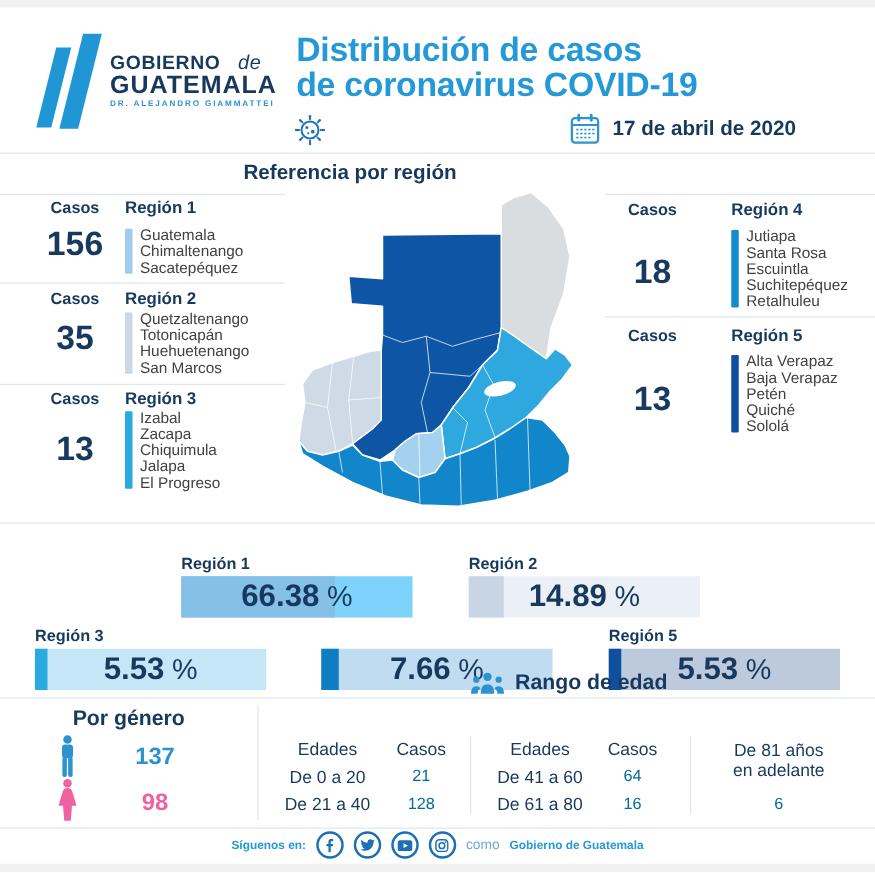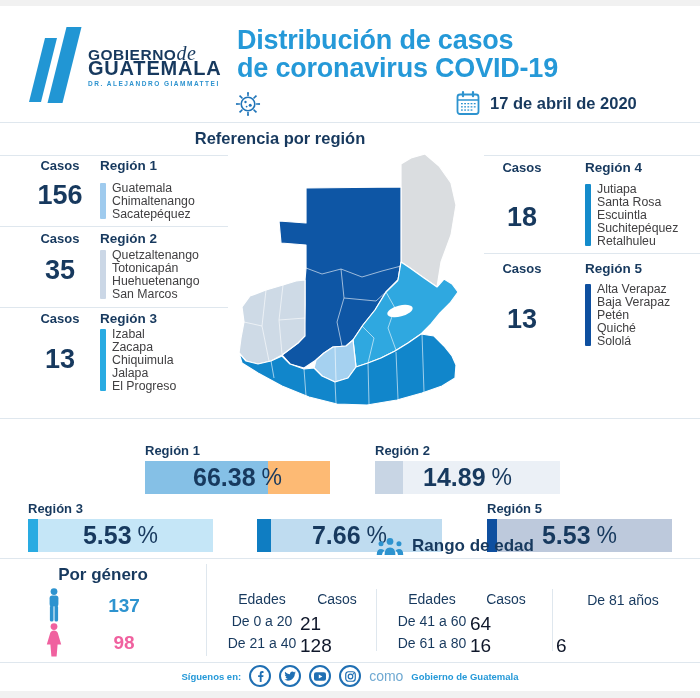--- a/index.html
+++ b/index.html
@@ -8,21 +8,21 @@
   .strip{position:absolute;left:0;width:700px;background:#F1F1F1;}
   .hr{position:absolute;left:0;width:700px;height:1px;background:#DFE7EE;}
   .seg{position:absolute;height:1px;background:#DFE7EE;}
   .vr{position:absolute;width:1px;background:#DFE7EE;}
 
   
   .logo-bar{position:absolute;background:#2196D4;transform:skewX(-14deg);}
   .lb1{left:37px;top:38px;width:12px;height:64px;}
   .lb2{left:57px;top:27px;width:15px;height:76px;}
   .lg1{position:absolute;left:88px;top:42px;font-size:15.5px;font-weight:bold;color:#17395E;letter-spacing:.5px;}
-  .lg1 em{font-family:Liberation Serif, serif;font-style:italic;font-weight:500;font-size:20px;margin-left:0;}
+  .lg1 em{font-family:Liberation Sans, sans-serif;font-style:italic;font-weight:500;font-size:16px;margin-left:14px;}
   .lg2{position:absolute;left:88px;top:57px;font-size:20px;font-weight:800;color:#17395E;letter-spacing:.8px;}
   .lg3{position:absolute;left:88px;top:80px;font-size:6.5px;font-weight:bold;color:#2D93CF;letter-spacing:1.5px;}
   .main-title{position:absolute;left:237px;top:26px;margin:0;font-size:27px;line-height:28px;
               font-weight:800;color:#2599D8;letter-spacing:-.2px;}
   .stat{position:absolute;display:flex;align-items:center;gap:9px;font-size:16.5px;font-weight:bold;color:#17395E;}
 
   
   .sec-title{position:absolute;left:0;width:560px;text-align:center;font-size:16.5px;
              font-weight:bold;color:#17395E;}
 
@@ -41,29 +41,29 @@
   .pval{position:absolute;inset:0;display:flex;align-items:center;justify-content:center;gap:6px;
         font-size:25px;font-weight:bold;color:#17395E;}
   .punit{font-size:23px;font-weight:normal;}
 
   
   .g-title{position:absolute;left:0;width:206px;text-align:center;top:565px;font-size:17px;font-weight:bold;color:#17395E;}
   .g-num{position:absolute;width:64px;text-align:center;font-size:19px;font-weight:bold;}
   .age-title{position:absolute;left:210px;width:490px;top:536px;display:flex;align-items:center;
              justify-content:center;gap:8px;font-size:17px;font-weight:bold;color:#17395E;}
   .acell{position:absolute;text-align:center;font-size:14px;color:#17395E;font-weight:normal;}
-  .aval{position:absolute;text-align:left;font-size:19px;color:#0f172a;}
+  .aval{position:absolute;text-align:center;font-size:13px;color:#0369a1;}
 
   
   .footer{position:absolute;top:665px;left:0;width:700px;display:flex;justify-content:center;
           align-items:center;gap:8px;}
   .f-label{font-size:9.5px;font-weight:bold;color:#2599D8;}
   .soc{width:22px;height:22px;border:2px solid #1F6FB3;border-radius:50%;box-sizing:border-box;
        display:flex;align-items:center;justify-content:center;}
-  .f-como{font-size:14px;color:#6FA9D2;text-align:center;}
+  .f-como{font-size:11px;color:#6FA9D2;text-align:center;}
   .f-account{font-size:9.5px;font-weight:bold;color:#2599D8;}
 </style>
 </head>
 <body>
 
 <div class="page">
   <div class="strip" style="top:0;height:6px"></div>
 
   <span class="logo-bar lb1"></span>
   <span class="logo-bar lb2"></span>
@@ -254,21 +254,21 @@
       <polyline points="184,184 186,242"></polyline>
     </g>
     <ellipse cx="162" cy="161" rx="13" ry="5.5" fill="#FFFFFF" transform="rotate(-14 162 161)"></ellipse>
   </svg>
 
   <div class="hr" style="top:418px"></div>
 
 
   <div class="pbar" style="left:145px;top:443px">
     <div class="plabel">Región 1</div>
-    <div class="ptrack" style="background: #fdba74;">
+    <div class="ptrack" style="background: #7dd3fc;">
       <div class="pfill" style="width: 66.38%; background: rgb(133, 192, 230);"></div>
       <div class="pval">
           <span>66.38</span>
           <span class="punit">%</span>
         </div>
     </div>
   </div>
 
   <div class="pbar" style="left:375px;top:443px">
     <div class="plabel">Región 2</div>
@@ -357,20 +357,21 @@
   <div class="acell" style="left:470px;width:72px;top:591px">Casos</div>
   <div class="acell" style="left:384px;width:96px;top:613px">De 41 a 60</div>
   <div class="aval" style="left:470px;width:72px;top:613px">64</div>
   <div class="acell" style="left:384px;width:96px;top:635px">De 61 a 80</div>
   <div class="aval" style="left:470px;width:72px;top:635px">16</div>
 
   <div class="vr" style="left:552px;top:589px;height:62px"></div>
 
   <div class="acell" style="left:556px;width:134px;top:592px;line-height:16px">
     <div>De 81 años</div>
+    <div>en adelante</div>
   </div>
   <div class="aval" style="left:556px;width:134px;top:635px">6</div>
 
   <div class="hr" style="top:662px"></div>
 
   <div class="footer">
     <span class="f-label">Síguenos en:</span>
     <span class="soc">
       <svg width="11" height="11" viewBox="0 0 12 12" fill="#1F6FB3">
         <path d="M7.2,12 V6.6 h1.8 L9.3,4.5 H7.2 V3.2 c0-.6.2-1,1-1 h1.1 V.3 C9.1.2 8.4.1 7.7.1 6.2.1 5.2,1 5.2,2.8 v1.7 H3.4 v2.1 h1.8 V12 Z"></path>

